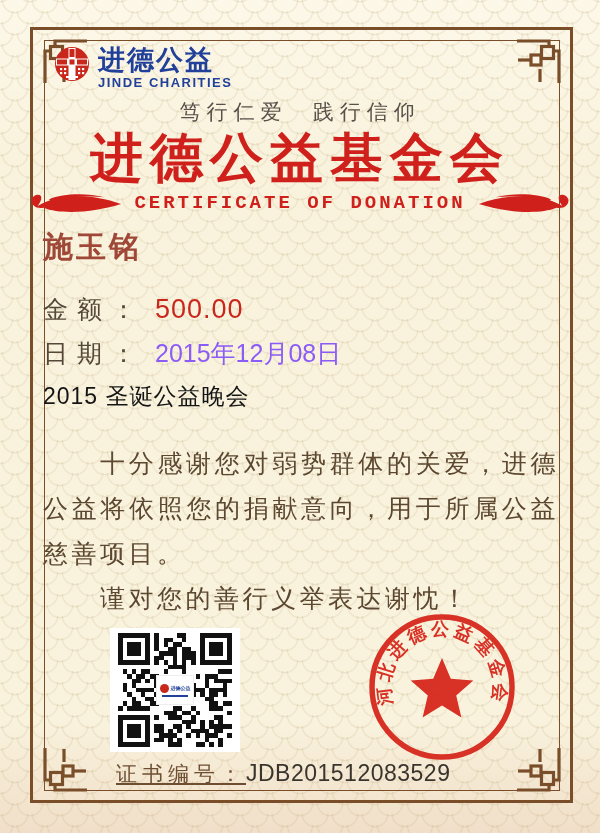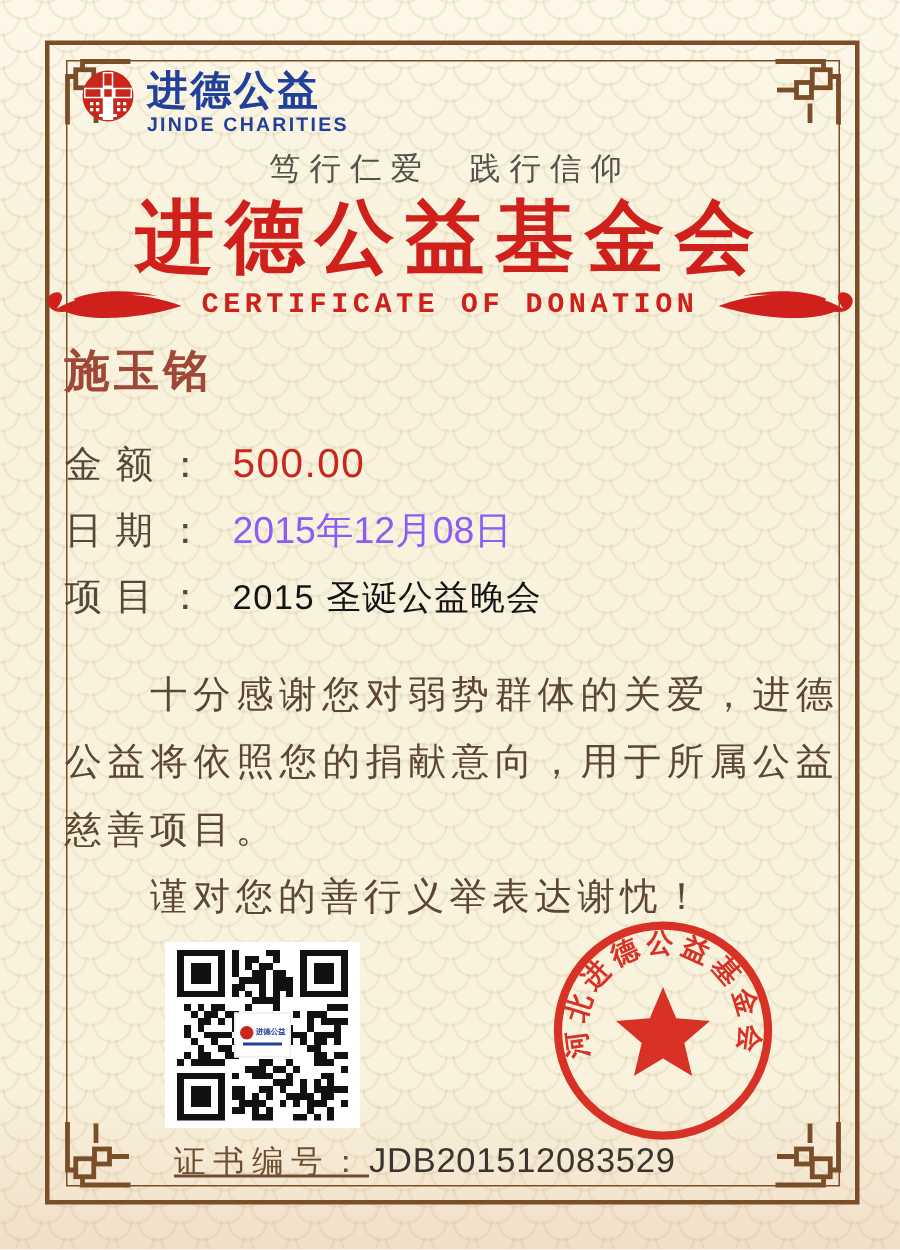--- a/index.html
+++ b/index.html
@@ -221,21 +221,20 @@
   <div class="fields">
     <div class="field-row">
       <span class="field-label">金额：</span>
       <span class="value-amount">500.00</span>
     </div>
     <div class="field-row">
       <span class="field-label">日期：</span>
       <span class="value-date">2015年12月08日</span>
     </div>
     <div class="field-row">
-      <span class="field-label">项目：</span>
       <span class="value-project">2015 圣诞公益晚会</span>
     </div>
   </div>
 
   <div class="body-text">
     <p>十分感谢您对弱势群体的关爱，进德公益将依照您的捐献意向，用于所属公益慈善项目。</p>
     <p>谨对您的善行义举表达谢忱！</p>
   </div>
 
   <div class="qr-wrap">

